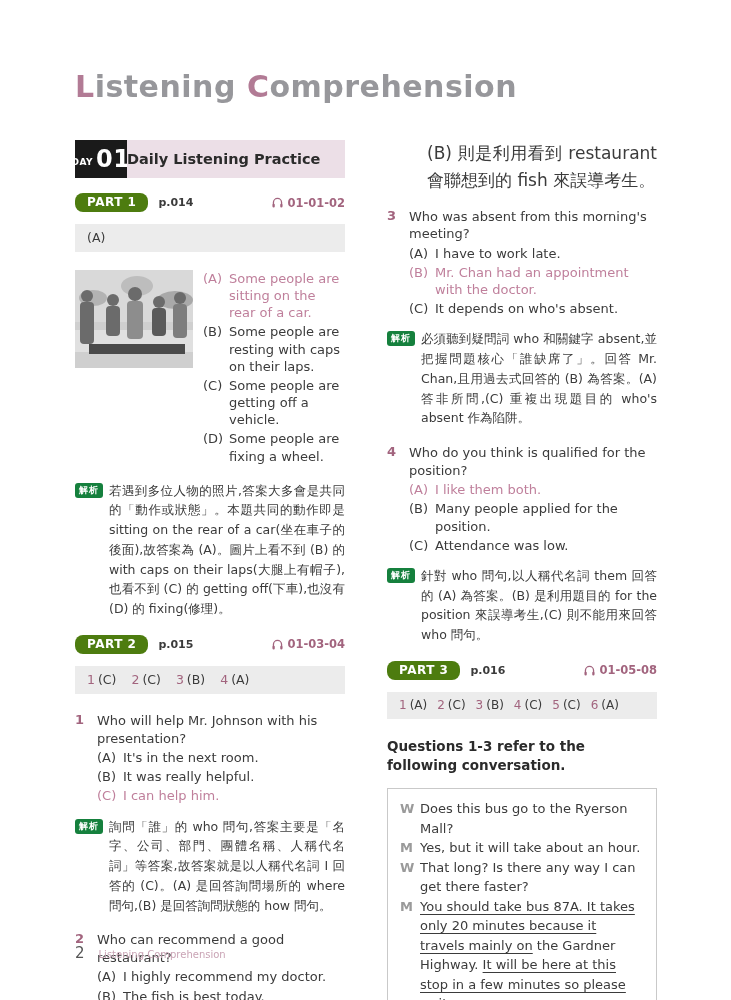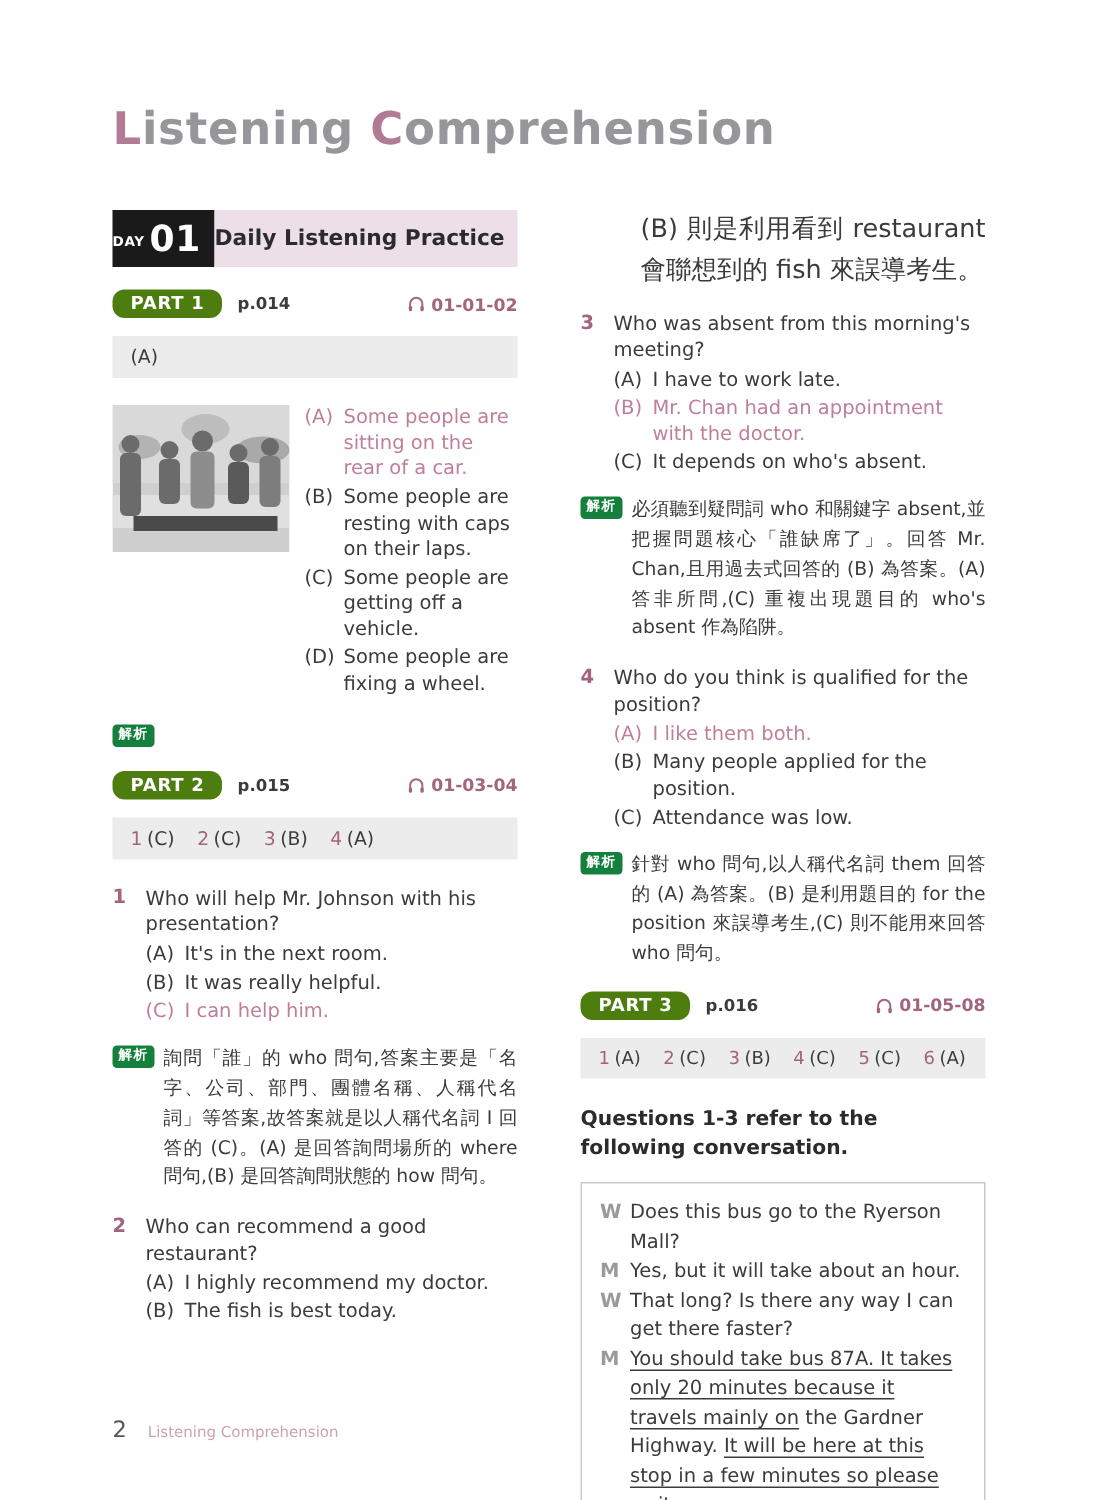--- a/index.html
+++ b/index.html
@@ -10,35 +10,35 @@
   
   .title { font-size:30px; font-weight:bold; color:#97979b; letter-spacing:0.5px; line-height:34px; }
   .title .accent { color:#b27b95; }
 
   
   .columns { display:flex; gap:42px; margin-top:36px; }
   .col { width:270px; flex:none; }
 
   
   .day-header { display:flex; height:38px; margin-bottom:15px; }
-  .day-box { background:#1a1a1a; color:#fff; width:68px; flex:none; display:flex; align-items:center; justify-content:flex-start; gap:3px; }
+  .day-box { background:#1a1a1a; color:#fff; width:52px; flex:none; display:flex; align-items:center; justify-content:center; gap:3px; }
   .day-word { font-size:9px; font-weight:bold; letter-spacing:0.5px; margin-top:6px; }
   .day-num { font-size:24px; font-weight:bold; letter-spacing:0.5px; }
   .day-title { background:#ecdfe7; flex:1; display:flex; align-items:center; font-size:14.5px; font-weight:bold; color:#2b2b2b; }
 
   
   .part-row { display:flex; align-items:center; margin-bottom:12px; }
   .part-badge { background:#4d7c0f; color:#fff; font-size:12px; font-weight:bold; padding:2px 12px 3px; border-radius:8px; letter-spacing:0.5px; }
   .page-ref { font-size:11px; color:#3b3b3b; margin-left:10px; font-weight:bold; }
   .audio { margin-left:auto; display:flex; align-items:center; gap:3px; color:#a2647e; font-size:11.5px; font-weight:bold; }
   .audio svg { width:13px; height:13px; }
 
   
   .answer-bar { background:#ececec; padding:6px 12px 7px; display:flex; gap:15px; font-size:12.5px; margin-bottom:18px; }
-  .answer-bar.tight { font-size:12px; }
+  .answer-bar.tight { gap:10px; font-size:12px; }
   .ak .n { color:#a2647e; font-weight:normal; margin-right:3px; }
 
   
   .photo-row { display:flex; gap:10px; margin-bottom:16px; }
   .photo { width:118px; height:98px; flex:none; }
   .photo svg { width:100%; height:100%; display:block; }
   .opts { display:flex; flex-direction:column; gap:2px; }
   .opt { display:flex; font-size:13px; line-height:1.32; }
   .opt .lab { flex:none; width:26px; }
   .opt .txt { flex:1; }
@@ -144,20 +144,21 @@
             </div>
             <div class="opt">
               <span class="lab">(D)</span>
               <span class="txt">Some people are fixing a wheel.</span>
             </div>
           </div>
       </div>
 
       <div class="analysis">
         <span class="abadge">解析</span>
+        <p class="atext">若遇到多位人物的照片,答案大多會是共同的「動作或狀態」。本題共同的動作即是 sitting on the rear of a car(坐在車子的後面),故答案為 (A)。圖片上看不到 (B) 的 with caps on their laps(大腿上有帽子),也看不到 (C) 的 getting off(下車),也沒有 (D) 的 fixing(修理)。</p>
       </div>
 
       <div class="part-row">
         <span class="part-badge">PART 2</span>
         <span class="page-ref">p.015</span>
         <span class="audio">
           <svg viewBox="0 0 16 16">
               <path d="M3 13 V8 a5 5 0 0 1 10 0 V13" fill="none" stroke="currentColor" stroke-width="1.6"></path>
               <rect x="1.9" y="9.6" width="2.7" height="4.6" rx="1.3" fill="currentColor"></rect>
               <rect x="11.4" y="9.6" width="2.7" height="4.6" rx="1.3" fill="currentColor"></rect>

